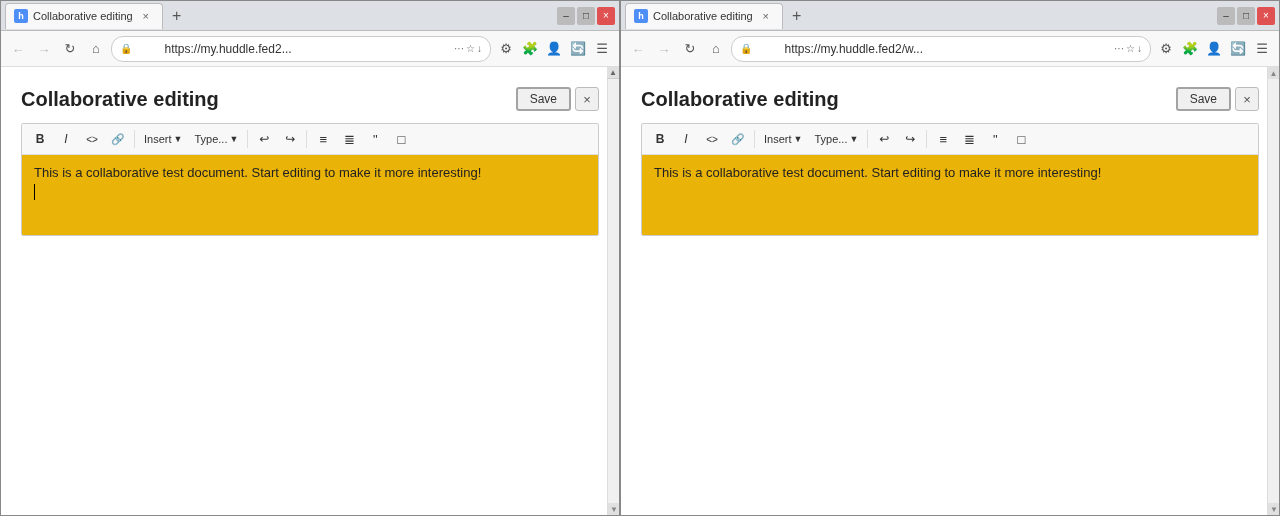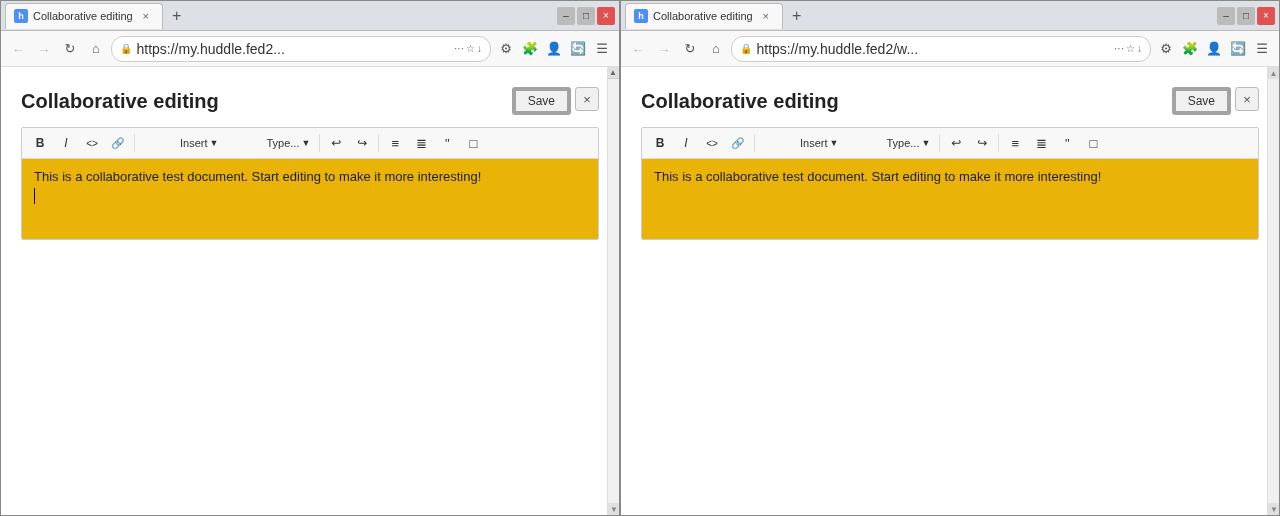--- a/index.html
+++ b/index.html
@@ -145,23 +145,24 @@
       display: flex;
       align-items: center;
       background: white;
       border: 1px solid #ccc;
       border-radius: 12px;
       padding: 2px 8px;
       height: 26px;
       gap: 4px;
     }
     .address-text {
-      font-size: 14px;
+      font-size: 12px;
       color: #333;
       flex: 1;
+      margin-left: 28px;
     }
     .address-icons {
       display: flex;
       gap: 2px;
       align-items: center;
     }
     .addr-icon {
       font-size: 10px;
       color: #666;
       cursor: pointer;
@@ -206,21 +207,21 @@
       color: #222;
       flex: 1;
     }
     .doc-actions {
       display: flex;
       gap: 4px;
     }
     .save-btn {
       padding: 3px 12px;
       background: #f0f0f0;
-      border: 4px solid #a3a3a3;
+      border: 2px solid #a3a3a3;
       border-radius: 3px;
       cursor: pointer;
       font-size: 12px;
       color: #333;
     }
     .close-doc-btn {
       width: 24px;
       height: 24px;
       display: flex;
       align-items: center;
@@ -271,21 +272,20 @@
     }
     .ed-dropdown {
       display: flex;
       align-items: center;
       padding: 2px 5px;
       border-radius: 2px;
       cursor: pointer;
       font-size: 11px;
       color: #333;
       gap: 2px;
-      margin-left: 36px;
     }
     .editor-body {
       background: #eab308;
       min-height: 80px;
       padding: 10px 12px;
       font-size: 13px;
       color: #222;
       position: relative;
     }
     .editor-cursor {

